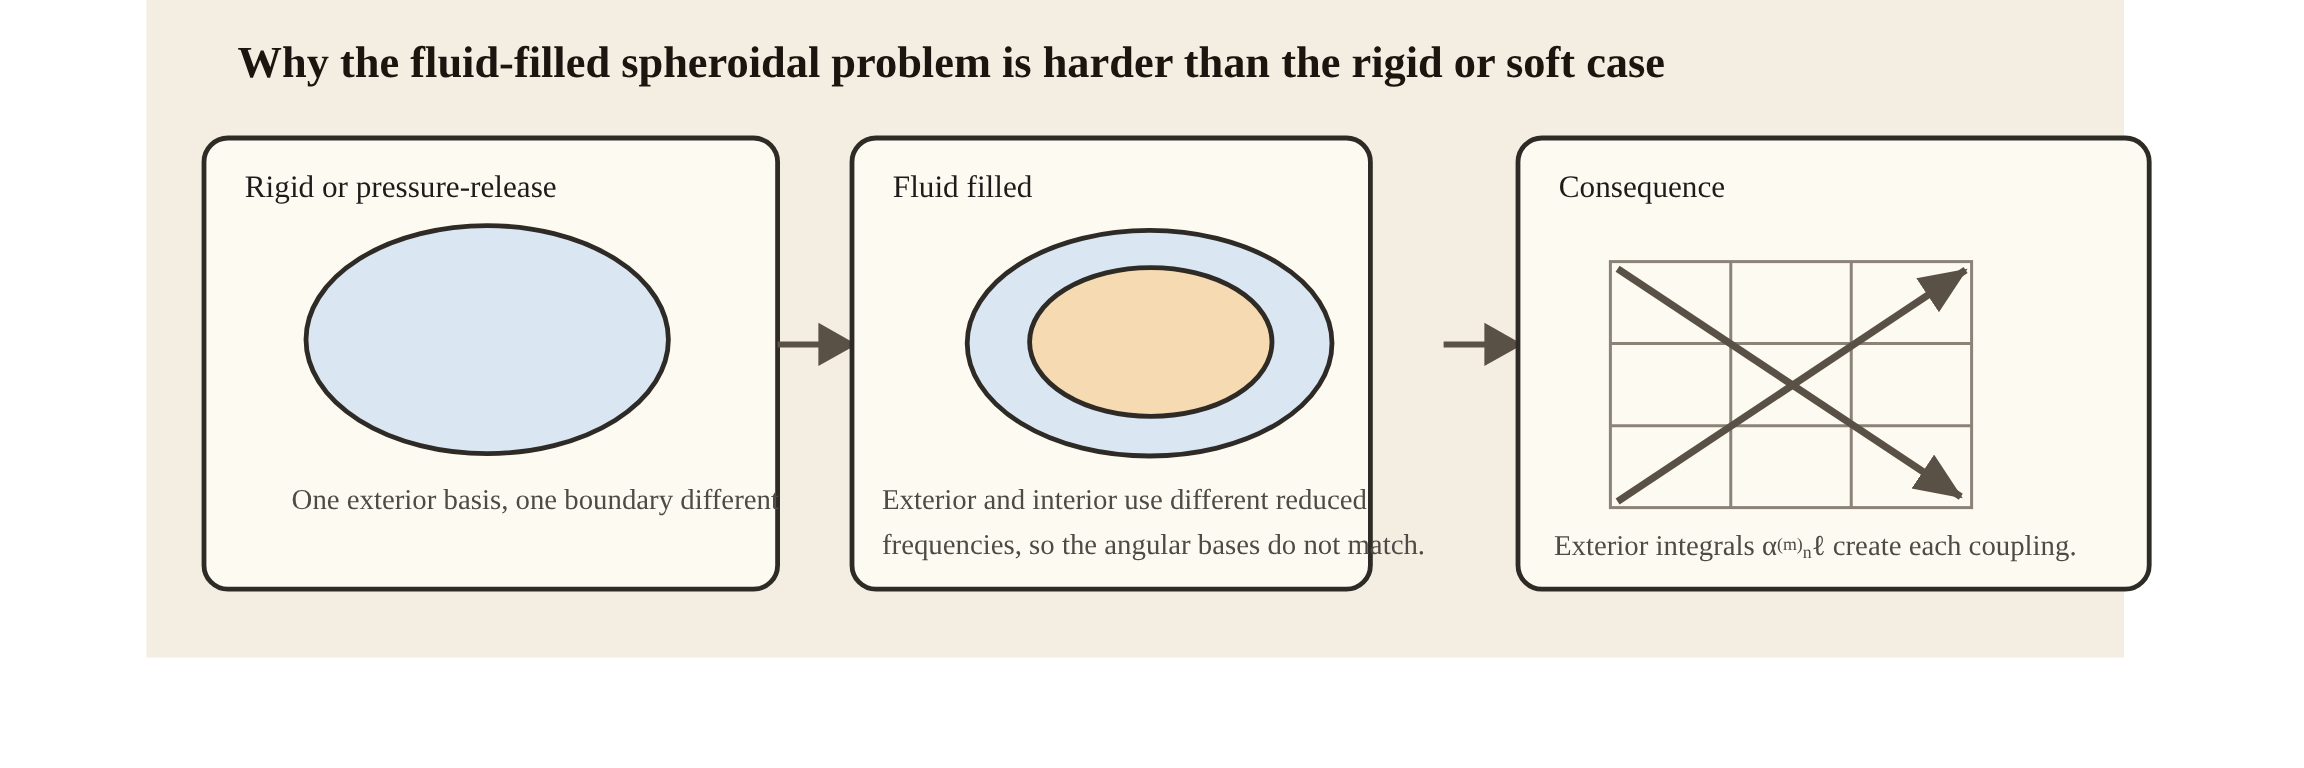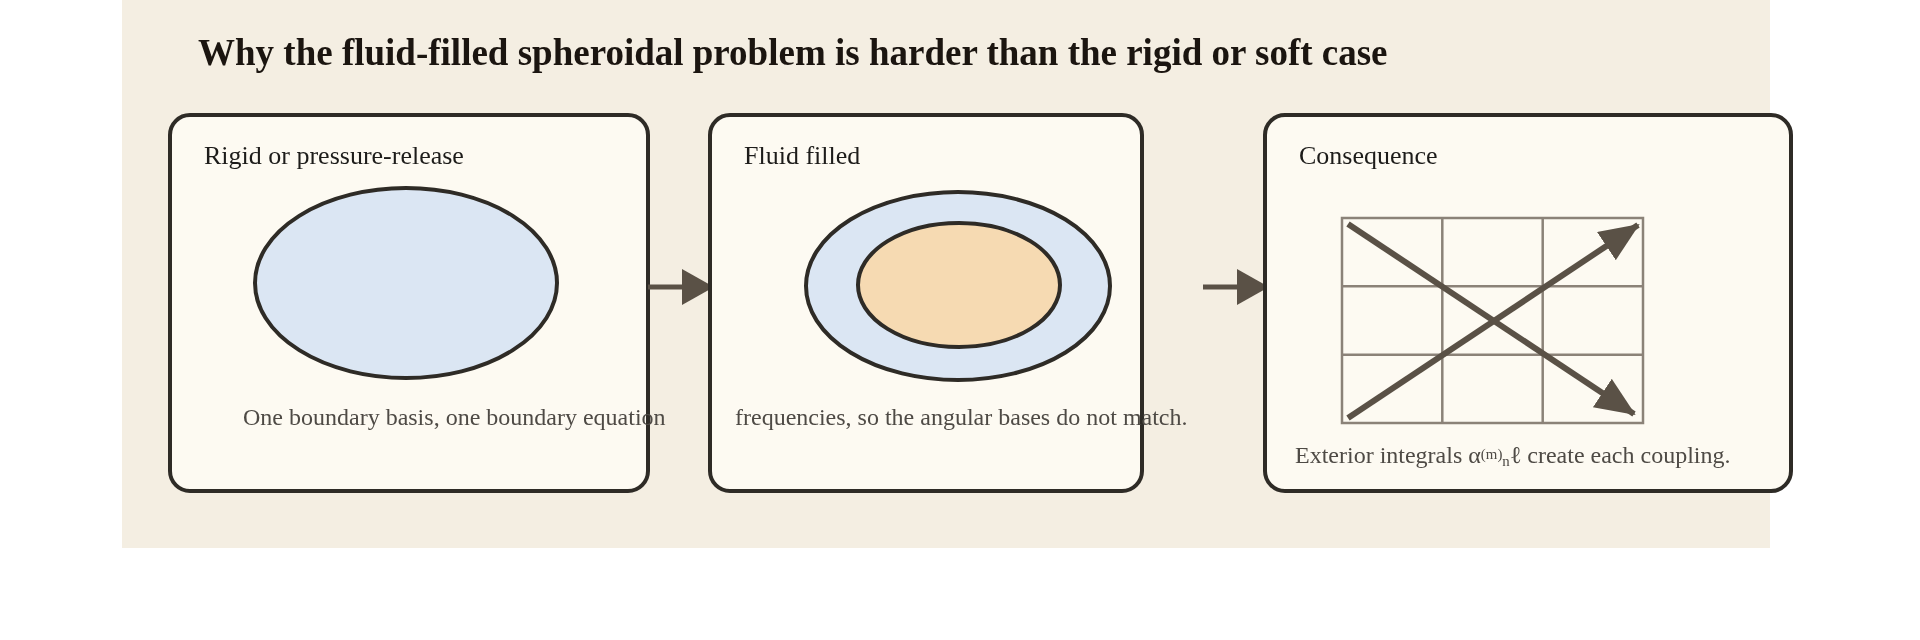--- a/index.html
+++ b/index.html
@@ -50,36 +50,37 @@
 <div class="band"></div>
 
 <div class="fig-title">Why the fluid-filled spheroidal problem is harder than the rigid or soft case</div>
 
 <div class="panel panel-1">
   <div class="panel-heading">Rigid or pressure-release</div>
   <svg class="diagram-svg" width="474" height="372" viewBox="0 0 474 372">
     <ellipse cx="234" cy="166" rx="151" ry="95" fill="#dbe6f3" stroke="#2e2b26" stroke-width="4"></ellipse>
   </svg>
   <div class="caption cap-1">
-    <div>One boundary basis, one boundary equation</div>
+    <div>One exterior basis, one boundary different</div>
   </div>
 </div>
 
 <svg class="flow-arrow flow-arrow-1" viewBox="0 0 72 44">
   <line x1="4" y1="22" x2="42" y2="22" stroke="#5a5146" stroke-width="5"></line>
   <polygon points="38,4 38,40 70,22" fill="#5a5146"></polygon>
 </svg>
 
 <div class="panel panel-2">
   <div class="panel-heading">Fluid filled</div>
   <svg class="diagram-svg" width="489" height="372" viewBox="0 0 489 372">
     <ellipse cx="246" cy="169" rx="152" ry="94" fill="#dbe6f3" stroke="#2e2b26" stroke-width="4"></ellipse>
     <ellipse cx="247" cy="168" rx="101" ry="62" fill="#f6dab2" stroke="#2e2b26" stroke-width="4"></ellipse>
   </svg>
   <div class="caption cap-2">
+    <div>Exterior and interior use different reduced</div>
     <div>frequencies, so the angular bases do not match.</div>
   </div>
 </div>
 
 <svg class="flow-arrow flow-arrow-2" viewBox="0 0 72 44">
   <line x1="4" y1="22" x2="42" y2="22" stroke="#5a5146" stroke-width="5"></line>
   <polygon points="38,4 38,40 70,22" fill="#5a5146"></polygon>
 </svg>
 
 <div class="panel panel-3">

